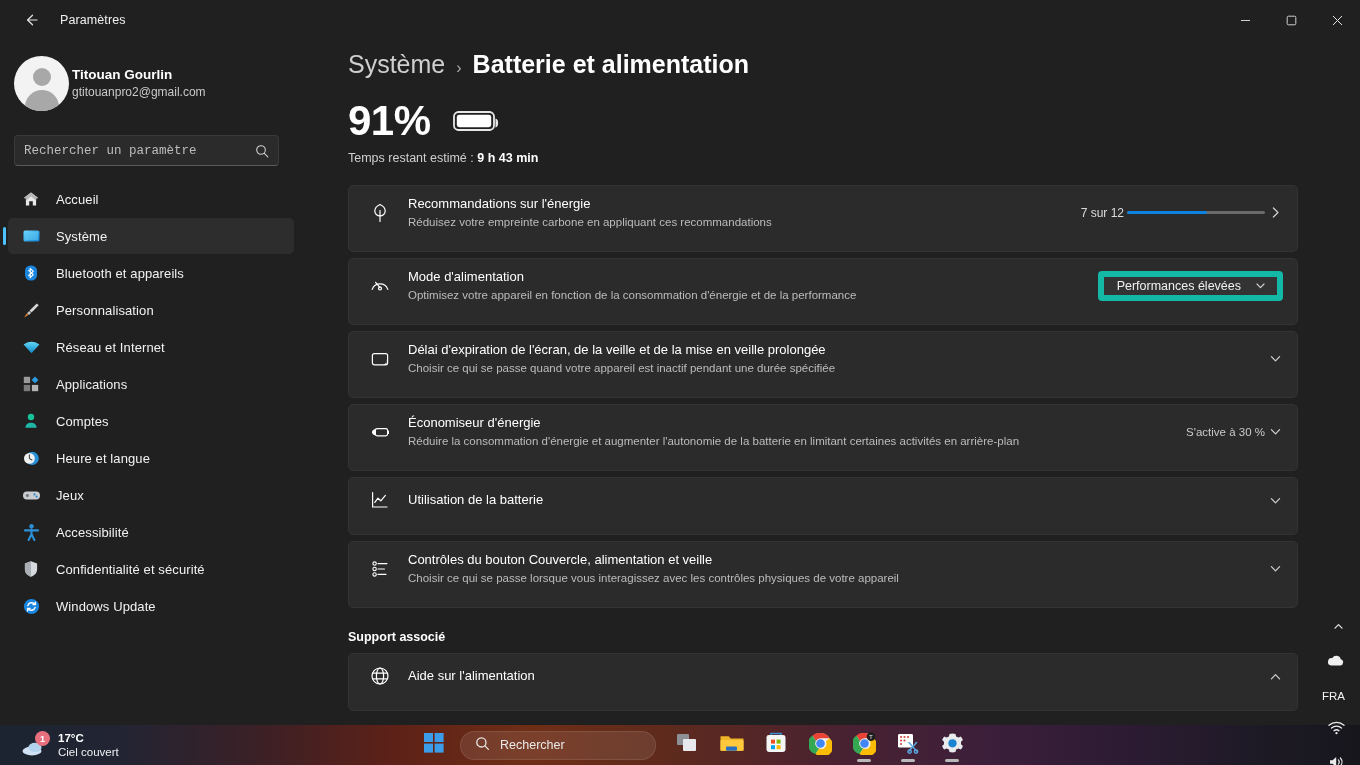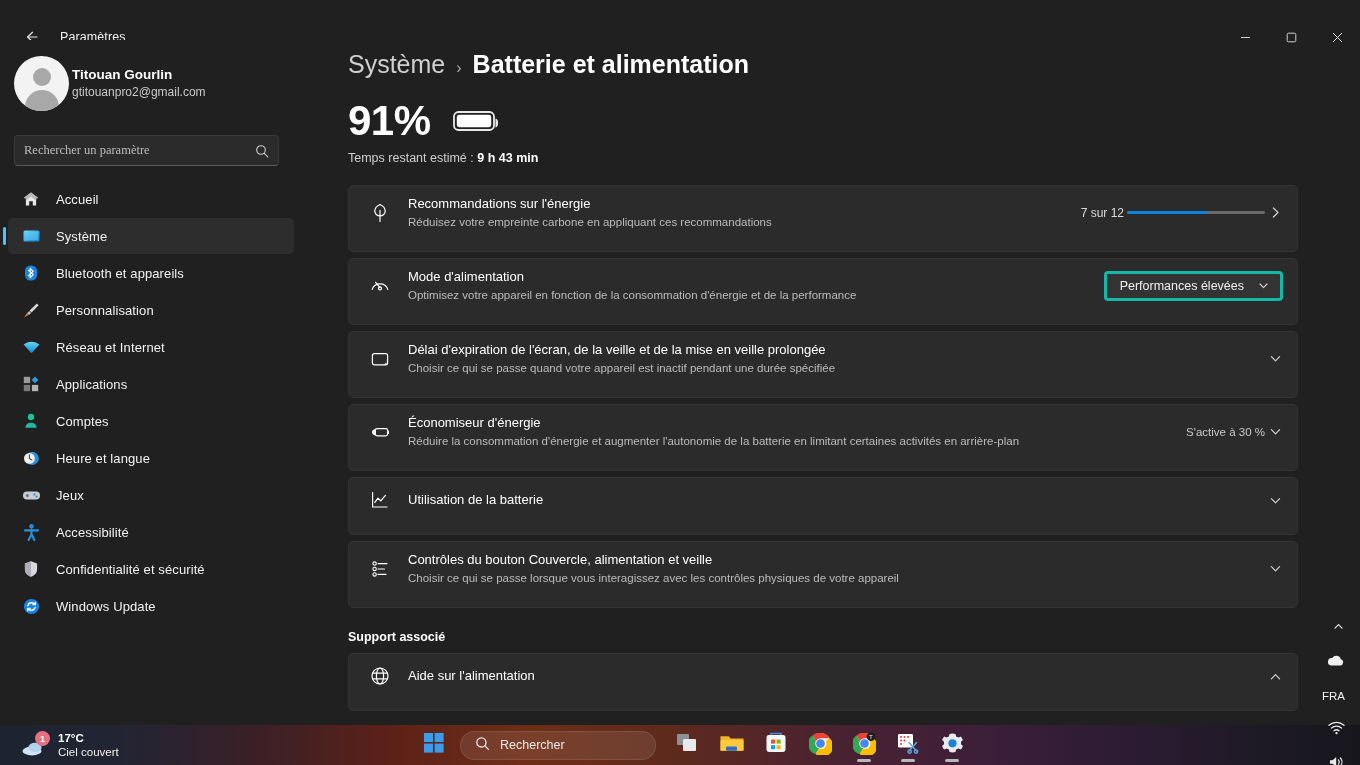--- a/index.html
+++ b/index.html
@@ -8,21 +8,21 @@
     background: #202020;
     font-family: "Liberation Sans", sans-serif;
     overflow: hidden;
     color: #ffffff;
     -webkit-font-smoothing: antialiased;
   }
   #app { position: relative; width: 1360px; height: 765px; }
 
   
   .titlebar {
-    position: absolute; top: 17px; left: 0; width: 1360px; height: 40px;
+    position: absolute; top: 0; left: 0; width: 1360px; height: 40px;
     background: #202020; display: flex; align-items: center;
   }
   .tb-back {
     width: 46px; height: 32px; margin-left: 8px;
     display: flex; align-items: center; justify-content: center;
     border-radius: 5px; color: #e6e6e6; font-size: 15px; cursor: pointer;
   }
   .tb-title { font-size: 12.5px; color: #f0f0f0; margin-left: 6px; letter-spacing: .1px; }
   .tb-spacer { flex: 1; }
   .wbtn {
@@ -55,21 +55,21 @@
   .acct-name { font-size: 13.5px; font-weight: 700; color: #ffffff; line-height: 17px; }
   .acct-mail { font-size: 12px; color: #c9c9c9; line-height: 17px; margin-top: 1px; }
 
   .searchbox {
     margin: 24px 0 0 14px; width: 265px; height: 31px;
     background: #2b2b2b; border: 1px solid #3a3a3a; border-bottom-color: #5a5a5a;
     border-radius: 4px; display: flex; align-items: center; padding: 0 9px;
   }
   .searchbox input {
     flex: 1; background: transparent; border: none; outline: none;
-    color: #e4e4e4; font-size: 12.5px; font-family: Liberation Serif, serif;
+    color: #e4e4e4; font-size: 12.5px; font-family: Liberation Mono, monospace;
   }
   .searchbox input::placeholder { color: #bdbdbd; }
   .search-ico { color: #cfcfcf; display: flex; align-items: center; }
 
   .navlist { margin-top: 15px; }
   .navitem {
     position: relative; display: flex; align-items: center; gap: 15px;
     height: 36px; margin: 1px 6px 1px 8px; padding-left: 13px;
     border-radius: 5px; cursor: pointer;
   }
@@ -110,21 +110,21 @@
   .card-sub { font-size: 11.5px; color: #bcbcbc; line-height: 16px; margin-top: 1px; }
   .card-right { display: flex; align-items: center; gap: 3px; flex: none; }
   .progress-label { font-size: 12px; color: #dcdcdc; }
   .progress-track {
     width: 138px; height: 3px; border-radius: 2px; background: #6a6a6a; position: relative; overflow: hidden;
   }
   .progress-fill { position: absolute; left: 0; top: 0; height: 3px; background: #0a84e0; border-radius: 2px; }
   .chev { color: #d2d2d2; display: flex; align-items: center; }
   .value-text { font-size: 11.5px; color: #c9c9c9; }
   .dropdown {
-    background: #333333; border: 3px solid #14b8a6; border-radius: 4px;
+    background: #333333; border: 6px solid #14b8a6; border-radius: 4px;
     height: 30px; padding: 0 10px 0 13px; display: flex; align-items: center; gap: 13px;
     cursor: pointer;
   }
   .dd-value { font-size: 12.5px; color: #f0f0f0; }
 
   .section-title { margin: 22px 0 9px 48px; font-size: 12.5px; font-weight: 700; color: #ffffff; }
   .card.support { margin-left: 48px; width: 950px; }
 
   
   .taskbar {

